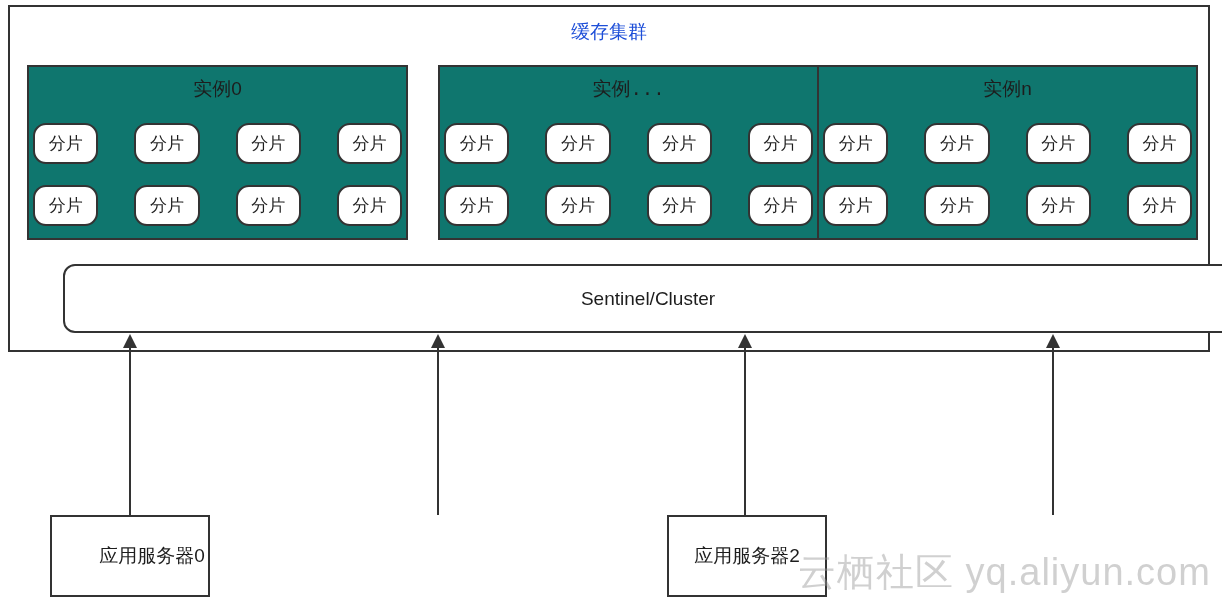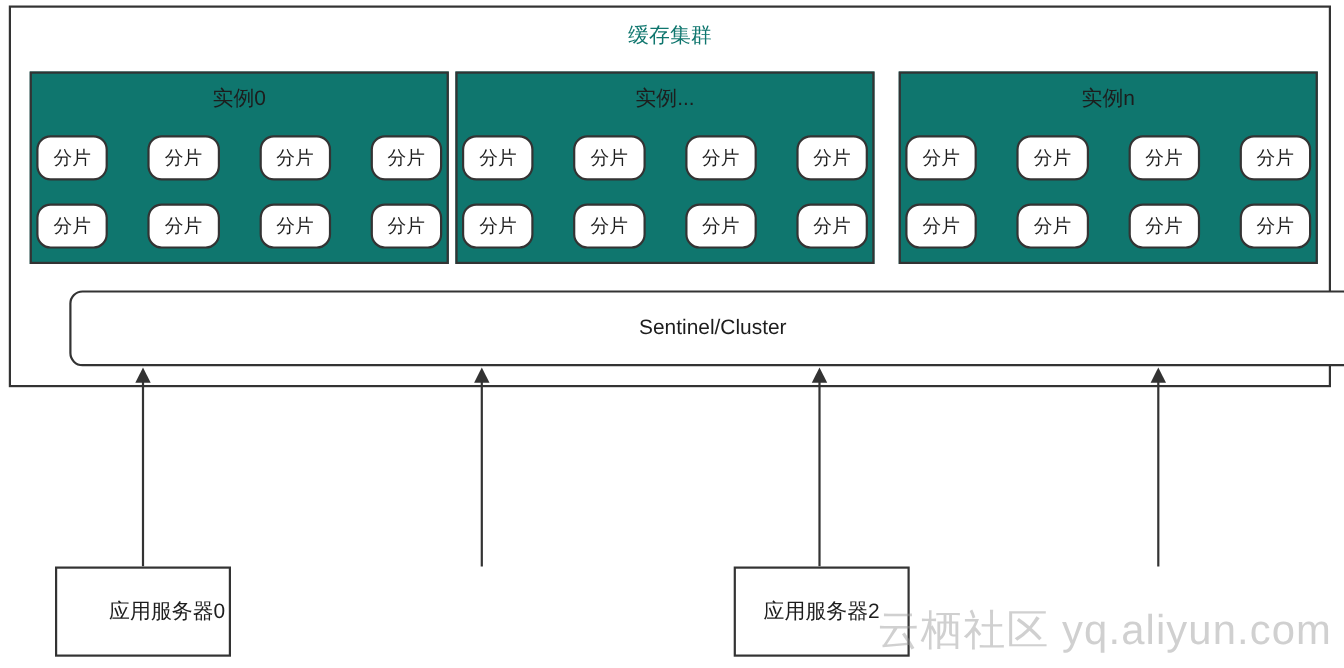--- a/index.html
+++ b/index.html
@@ -2,24 +2,24 @@
 <html><head>
 <meta charset="utf-8">
 <style>
   html,body{margin:0;padding:0;background:#fff;}
   .page{
     position:relative;width:1222px;height:607px;background:#ffffff;
     font-family:"Liberation Sans","DejaVu Sans",sans-serif;color:#222;overflow:hidden;
   }
   .box{position:absolute;box-sizing:border-box;border:2px solid #333;background:#fff;}
   .outer{left:8px;top:5px;width:1202px;height:347px;}
-  .outer-title{position:absolute;top:12px;left:0;right:0;text-align:center;font-size:19px;color:#0f766e;}
+  .outer-title{position:absolute;top:12px;left:0;right:0;text-align:center;font-size:19px;color:#1d4ed8;}
   .instance{position:absolute;box-sizing:border-box;border:2px solid #333;background:#0f766e;top:58px;width:381px;height:175px;}
   .inst-0{left:17px;}
-  .inst-1{left:404px;}
+  .inst-1{left:428px;font-family:Liberation Mono, monospace;}
   .inst-2{left:807px;}
   .instance-title{position:absolute;top:9px;left:0;right:0;text-align:center;font-size:19px;color:#1d1d1d;}
   .shard-row{position:absolute;left:4px;right:4px;display:flex;justify-content:flex-start;gap:36px;}
   .row-1{top:56px;}
   .row-2{top:118px;}
   .shard{
     box-sizing:border-box;width:80px;height:41px;border:2px solid #333;border-radius:13px;
     display:flex;align-items:center;justify-content:center;font-size:17px;color:#1d1d1d;background:#fff;
   }
   .sentinel{

